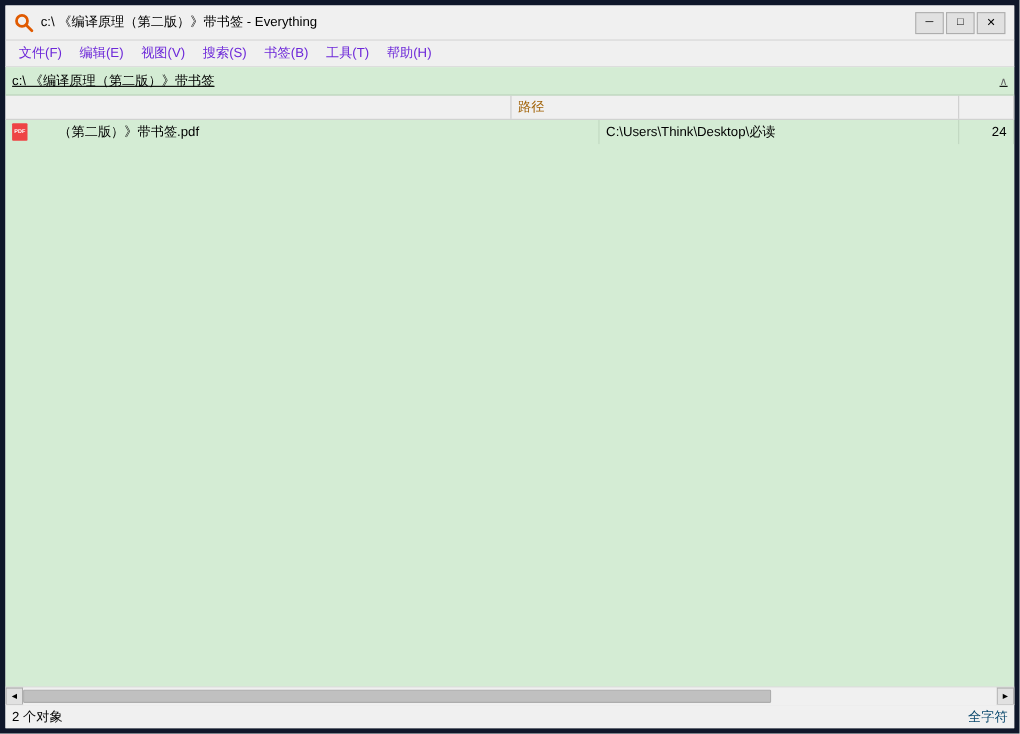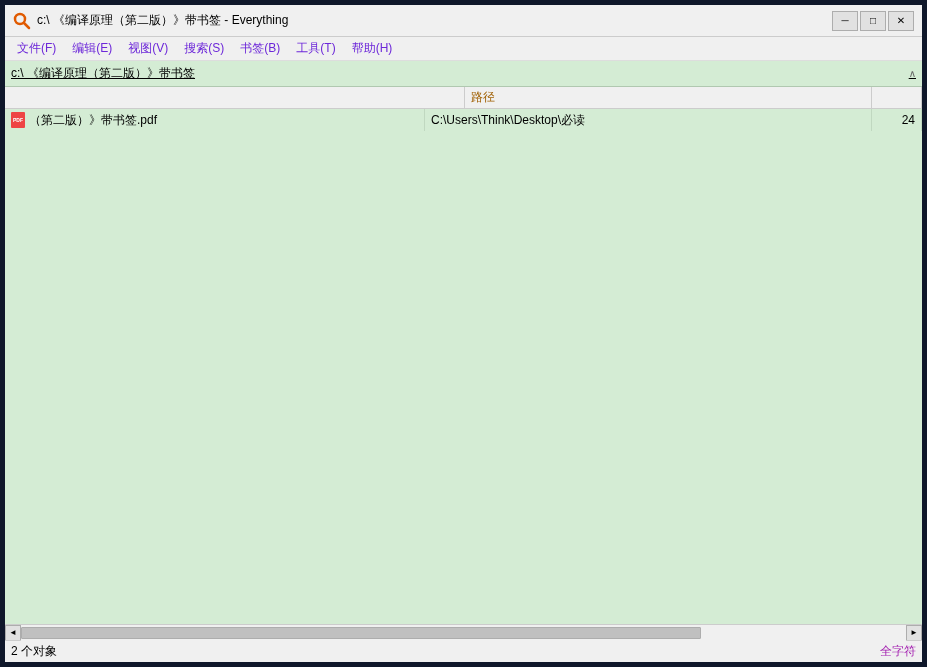--- a/index.html
+++ b/index.html
@@ -164,21 +164,22 @@
       align-items: center;
       padding: 0 6px;
       font-size: 12px;
       color: #000;
       border-right: 1px solid #c0d8c0;
       overflow: hidden;
       white-space: nowrap;
     }
 
     .file-cell-name {
-      width: 420px;
+      width: 540px;
+      gap: 24px;
     }
 
     .file-cell-path {
       flex: 1;
       text-align: center;
     }
 
     .file-cell-size {
       width: 50px;
       justify-content: flex-end;
@@ -237,21 +238,21 @@
       justify-content: space-between;
     }
 
     .status-text {
       font-size: 12px;
       color: #000;
     }
 
     .status-right {
       font-size: 12px;
-      color: #a21caf;
+      color: #0c4a6e;
     }
 
     
     .pdf-icon-box {
       width: 14px;
       height: 16px;
       background: #e44;
       border-radius: 1px;
       display: flex;
       align-items: center;

